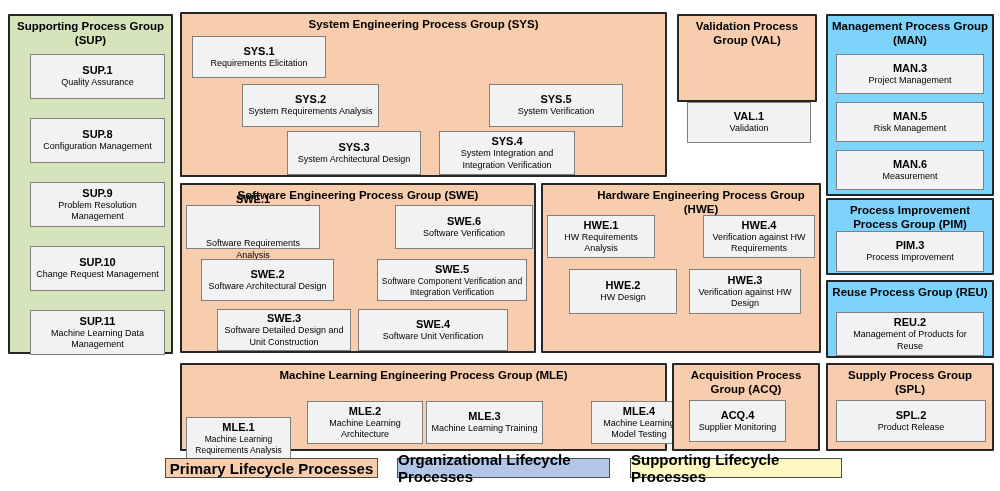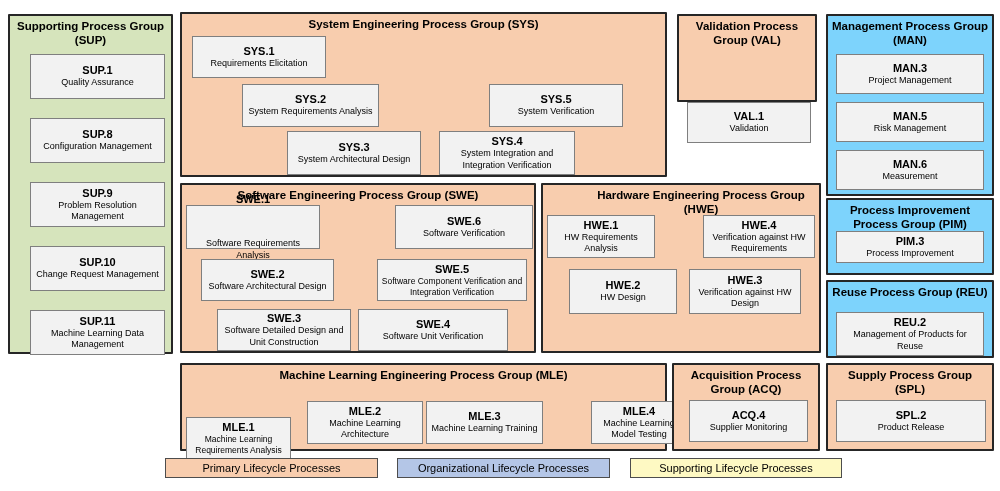--- a/index.html
+++ b/index.html
@@ -42,22 +42,22 @@
   }
   .pid   { font-weight: bold; font-size: 11px; line-height: 1.2; }
   .pname { font-size: 9px; line-height: 1.25; }
   .legend-box {
     position: absolute;
     border: 1.5px solid #4d4d4d;
     box-sizing: border-box;
     display: flex;
     align-items: center;
     justify-content: center;
-    font-weight: normal;
-    font-size: 11px;
+    font-weight: bold;
+    font-size: 15px;
   }
   .legend-box.primary        { background: #F8CDAE; }
   .legend-box.organizational { background: #B4C6E7; }
   .legend-box.supporting     { background: #fef9c3; }
 </style>
 </head>
 <body>
 
 <div id="canvas">
 
@@ -176,21 +176,21 @@
       <div class="pname">HW Design</div>
     </div>
     <div class="pbox" style="left:146px; top:84px; width:112px; height:45px;">
       <div class="pid">HWE.3</div>
       <div class="pname">Verification against HW Design</div>
     </div>
   </div>
 
   <div class="group organizational" style="left:826px; top:198px; width:168px; height:77px;">
     <div class="gtitle">Process Improvement Process Group (PIM)</div>
-    <div class="pbox" style="left:8px; top:31px; width:148px; height:32px;">
+    <div class="pbox" style="left:8px; top:31px; width:148px; height:41px;">
       <div class="pid">PIM.3</div>
       <div class="pname">Process Improvement</div>
     </div>
   </div>
 
   <div class="group organizational" style="left:826px; top:280px; width:168px; height:78px;">
     <div class="gtitle">Reuse Process Group (REU)</div>
     <div class="pbox" style="left:8px; top:30px; width:148px; height:44px;">
       <div class="pid">REU.2</div>
       <div class="pname">Management of Products for Reuse</div>
@@ -212,21 +212,21 @@
       <div class="pname">Machine Learning Training</div>
     </div>
     <div class="pbox" style="left:364px; top:36px; width:96px; height:43px;margin-left:45px;">
       <div class="pid">MLE.4</div>
       <div class="pname">Machine Learning Model Testing</div>
     </div>
   </div>
 
   <div class="group primary" style="left:672px; top:363px; width:148px; height:88px;">
     <div class="gtitle">Acquisition Process Group (ACQ)</div>
-    <div class="pbox" style="left:15px; top:35px; width:119px; height:42px;">
+    <div class="pbox" style="left:15px; top:35px; width:97px; height:42px;">
       <div class="pid">ACQ.4</div>
       <div class="pname">Supplier Monitoring</div>
     </div>
   </div>
 
   <div class="group primary" style="left:826px; top:363px; width:168px; height:88px;">
     <div class="gtitle">Supply Process Group (SPL)</div>
     <div class="pbox" style="left:8px; top:35px; width:150px; height:42px;">
       <div class="pid">SPL.2</div>
       <div class="pname">Product Release</div>

